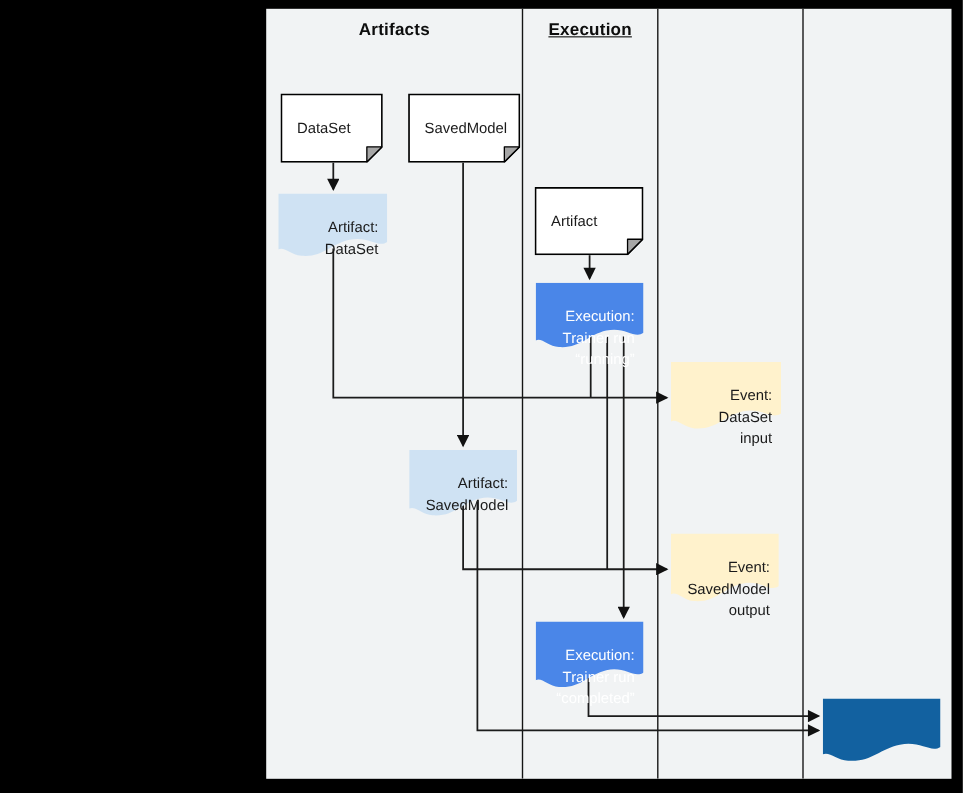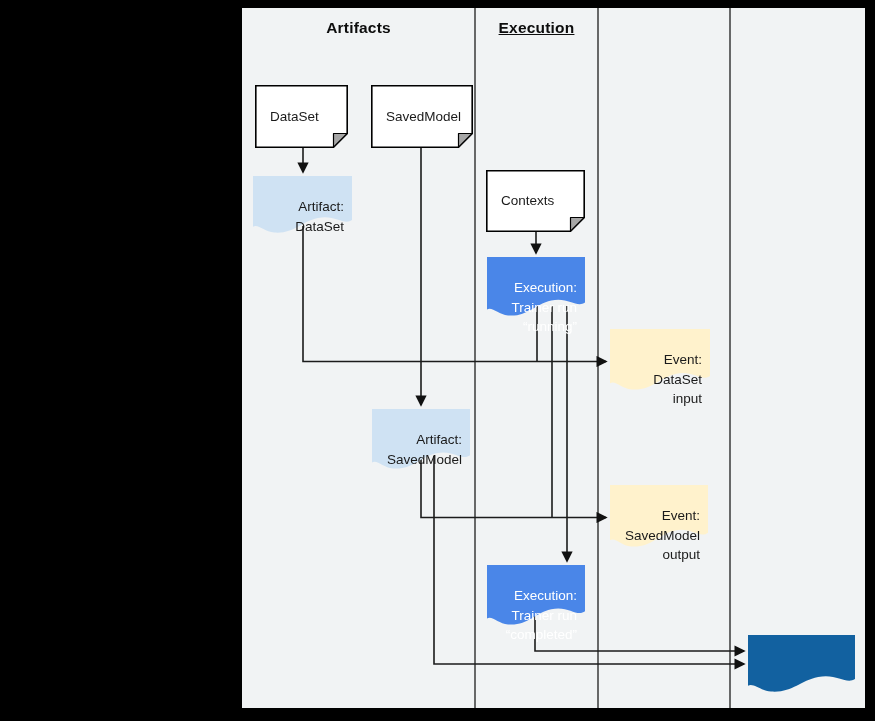--- a/index.html
+++ b/index.html
@@ -106,21 +106,21 @@
         <path class="flap-path" d="M87.5 62.2 L101.2 48.5 H87.5 Z"></path>
       </svg>
       <div class="node-label">SavedModel</div>
     </div>
 
     <div class="node card" id="node-trainer">
       <svg class="shape" viewBox="0 0 99 62" xmlns="http://www.w3.org/2000/svg">
         <path class="card-path" d="M0.8 0.8 H98.2 V47.5 L84.5 61.2 H0.8 Z"></path>
         <path class="flap-path" d="M84.5 61.2 L98.2 47.5 H84.5 Z"></path>
       </svg>
-      <div class="node-label">Contexts</div>
+      <div class="node-label">Artifact</div>
     </div>
 
     <div class="node wave artifact" id="node-artifact-dataset">
       <svg class="shape" viewBox="0 0 100 60" preserveAspectRatio="none" xmlns="http://www.w3.org/2000/svg">
         <path class="wave-path" d="M0 0 H100 V45.5 C91.5 51.5 83 39.5 65.5 43.5 C48 47.5 41.5 60 21.5 58.5 C11.5 57.8 5.5 49.5 0 52.5 Z"></path>
       </svg>
       <div class="node-label">Artifact:
 DataSet</div>
     </div>
 

